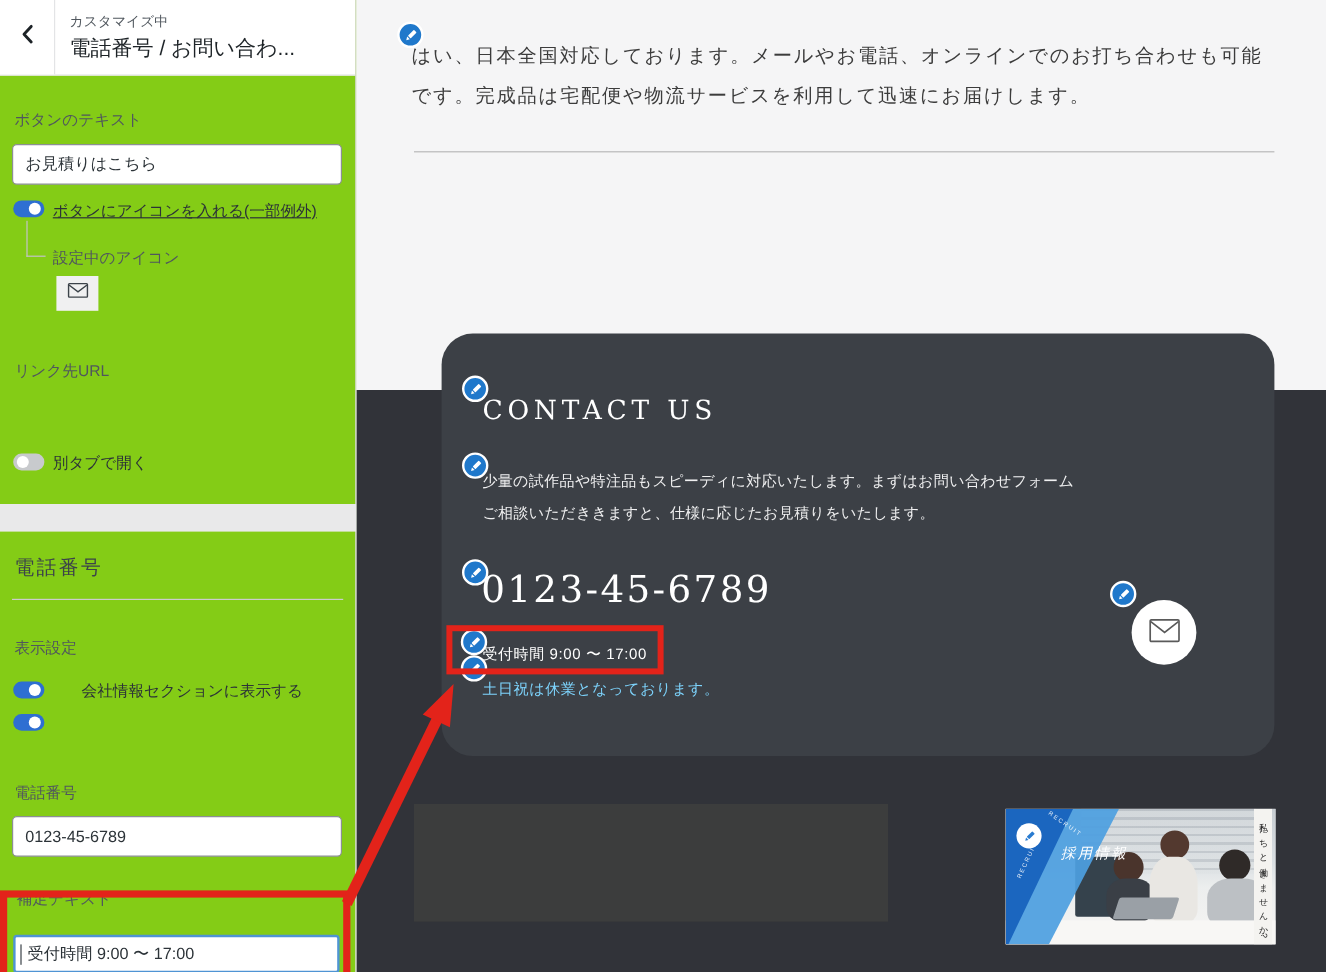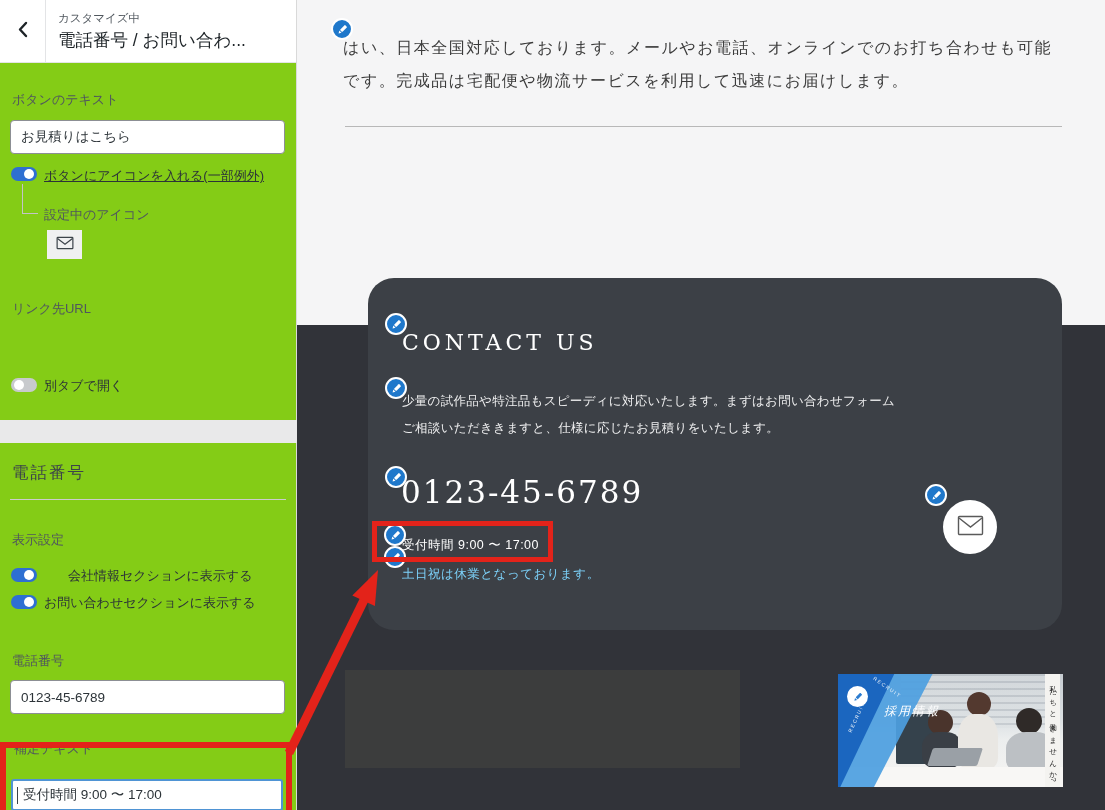--- a/index.html
+++ b/index.html
@@ -132,21 +132,20 @@
   <label class="fld-label" style="top:531px;">表示設定</label>
 
   <div class="toggle on" style="left:11px;top:568px;">
       <span class="knob"></span>
     </div>
   <span class="toggle-label" style="left:44px;top:567px;margin-left:24px;">会社情報セクションに表示する</span>
 
   <div class="toggle on" style="left:11px;top:595px;">
       <span class="knob"></span>
     </div>
-  <span class="toggle-label" style="left:44px;top:594px;">お問い合わせセクションに表示する</span>
 
   <label class="fld-label" style="top:652px;">電話番号</label>
   <input class="text-input" style="top: 680px;" value="0123-45-6789">
 
   <label class="fld-label" style="left:14px;top:740px;font-family:Liberation Serif, serif;">補足テキスト</label>
   <input class="text-input focused" style="left: 11px; top: 779px; width: 272px; height: 32px;" value="受付時間 9:00 〜 17:00">
   <div class="caret"></div>
 
   <div class="red-box-side"></div>
 </div>

